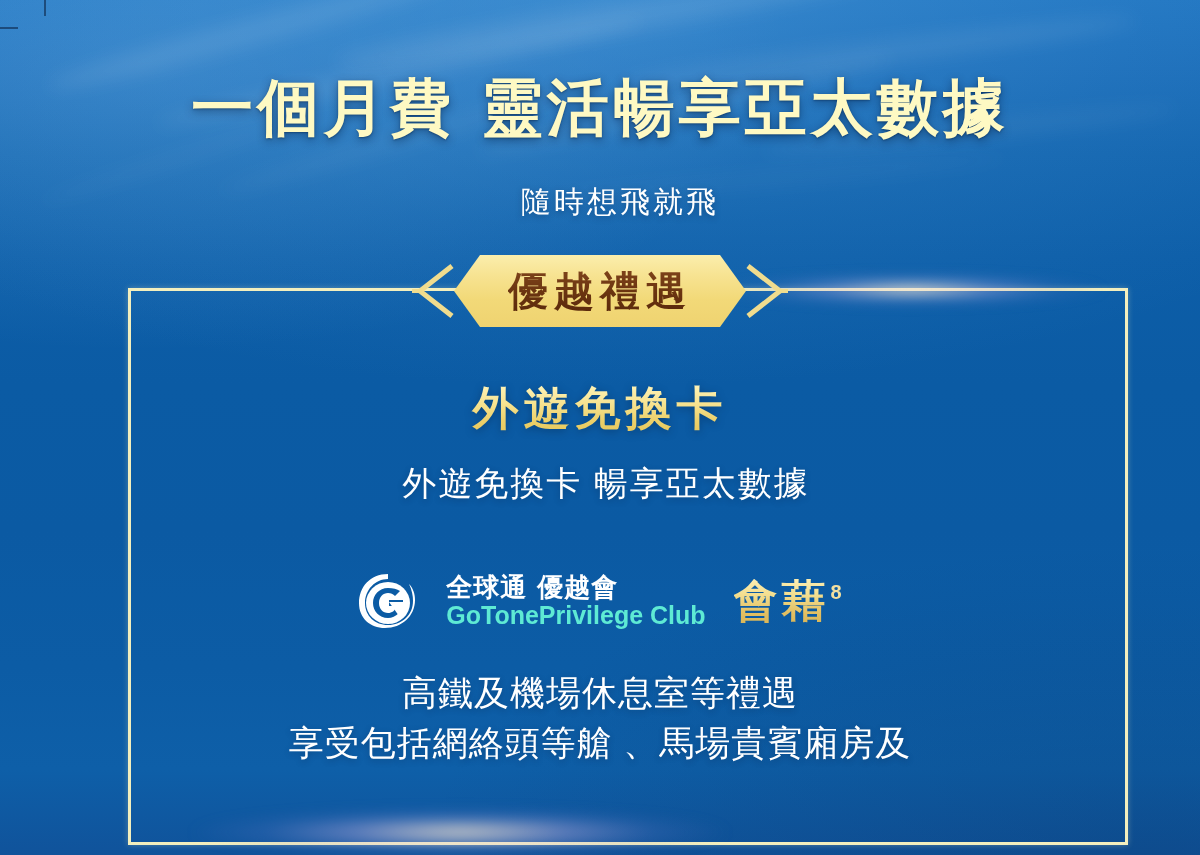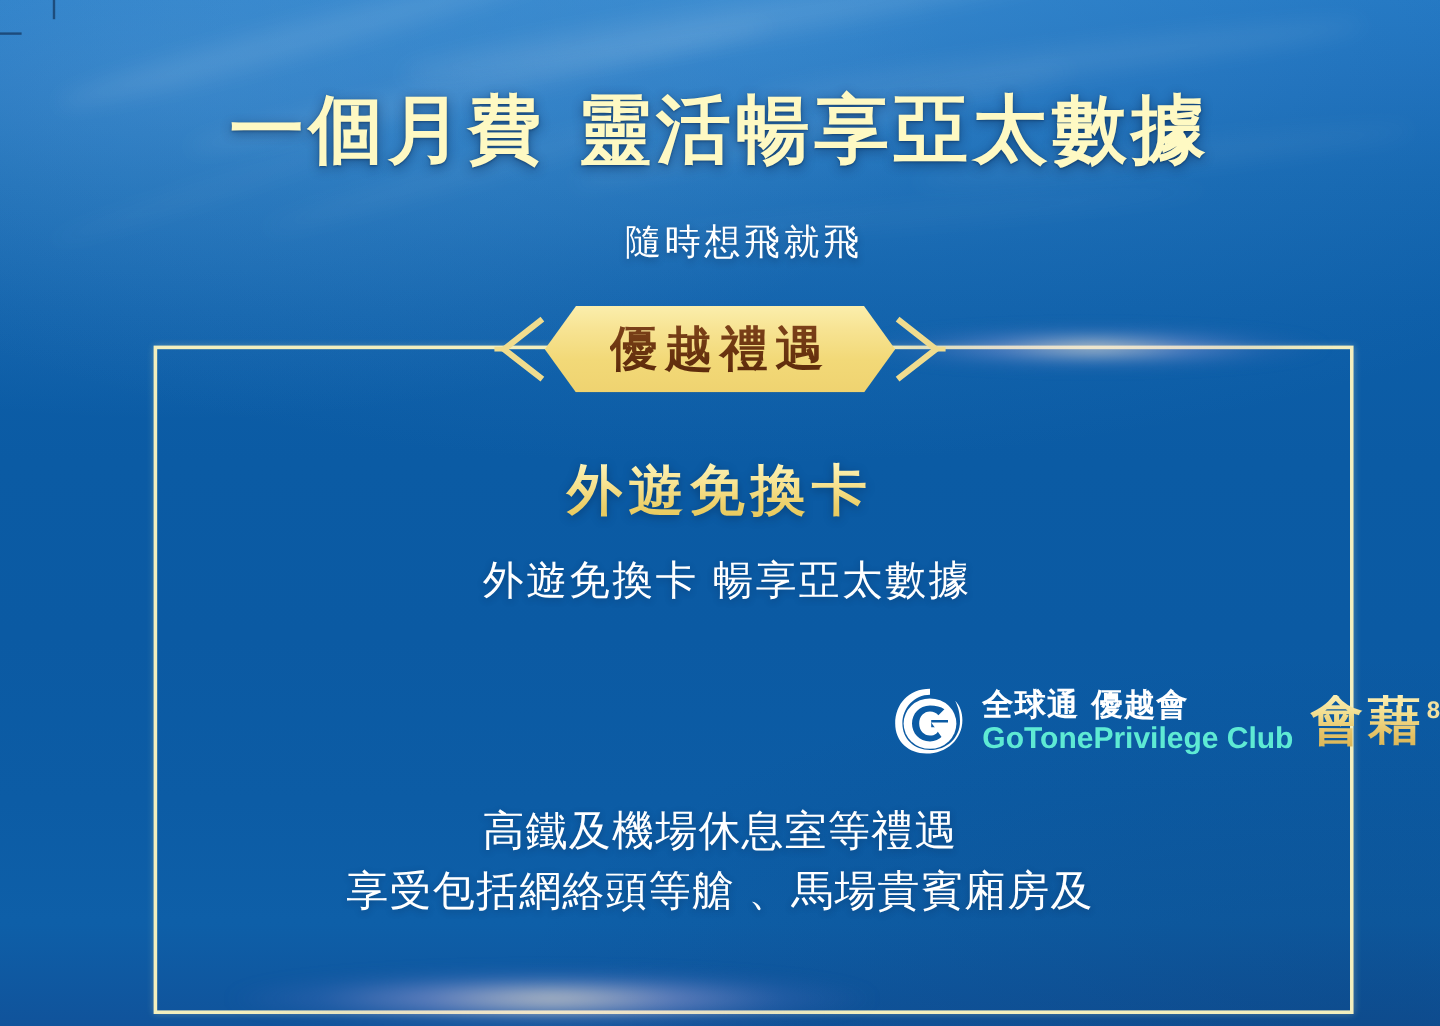--- a/index.html
+++ b/index.html
@@ -206,22 +206,22 @@
     text-shadow: 0 2px 6px rgba(0,25,60,0.30);
   }
 
   
   .logo-row {
     position: absolute;
     left: 0; right: 0;
     top: 572px;
     display: flex;
     align-items: center;
-    justify-content: flex-end;
-    gap: 14px;
+    justify-content: center;
+    gap: 28px;
   }
   .logo-mark {
     width: 60px;
     height: 58px;
     flex: 0 0 auto;
   }
   .logo-words {
     display: flex;
     flex-direction: column;
     justify-content: center;

